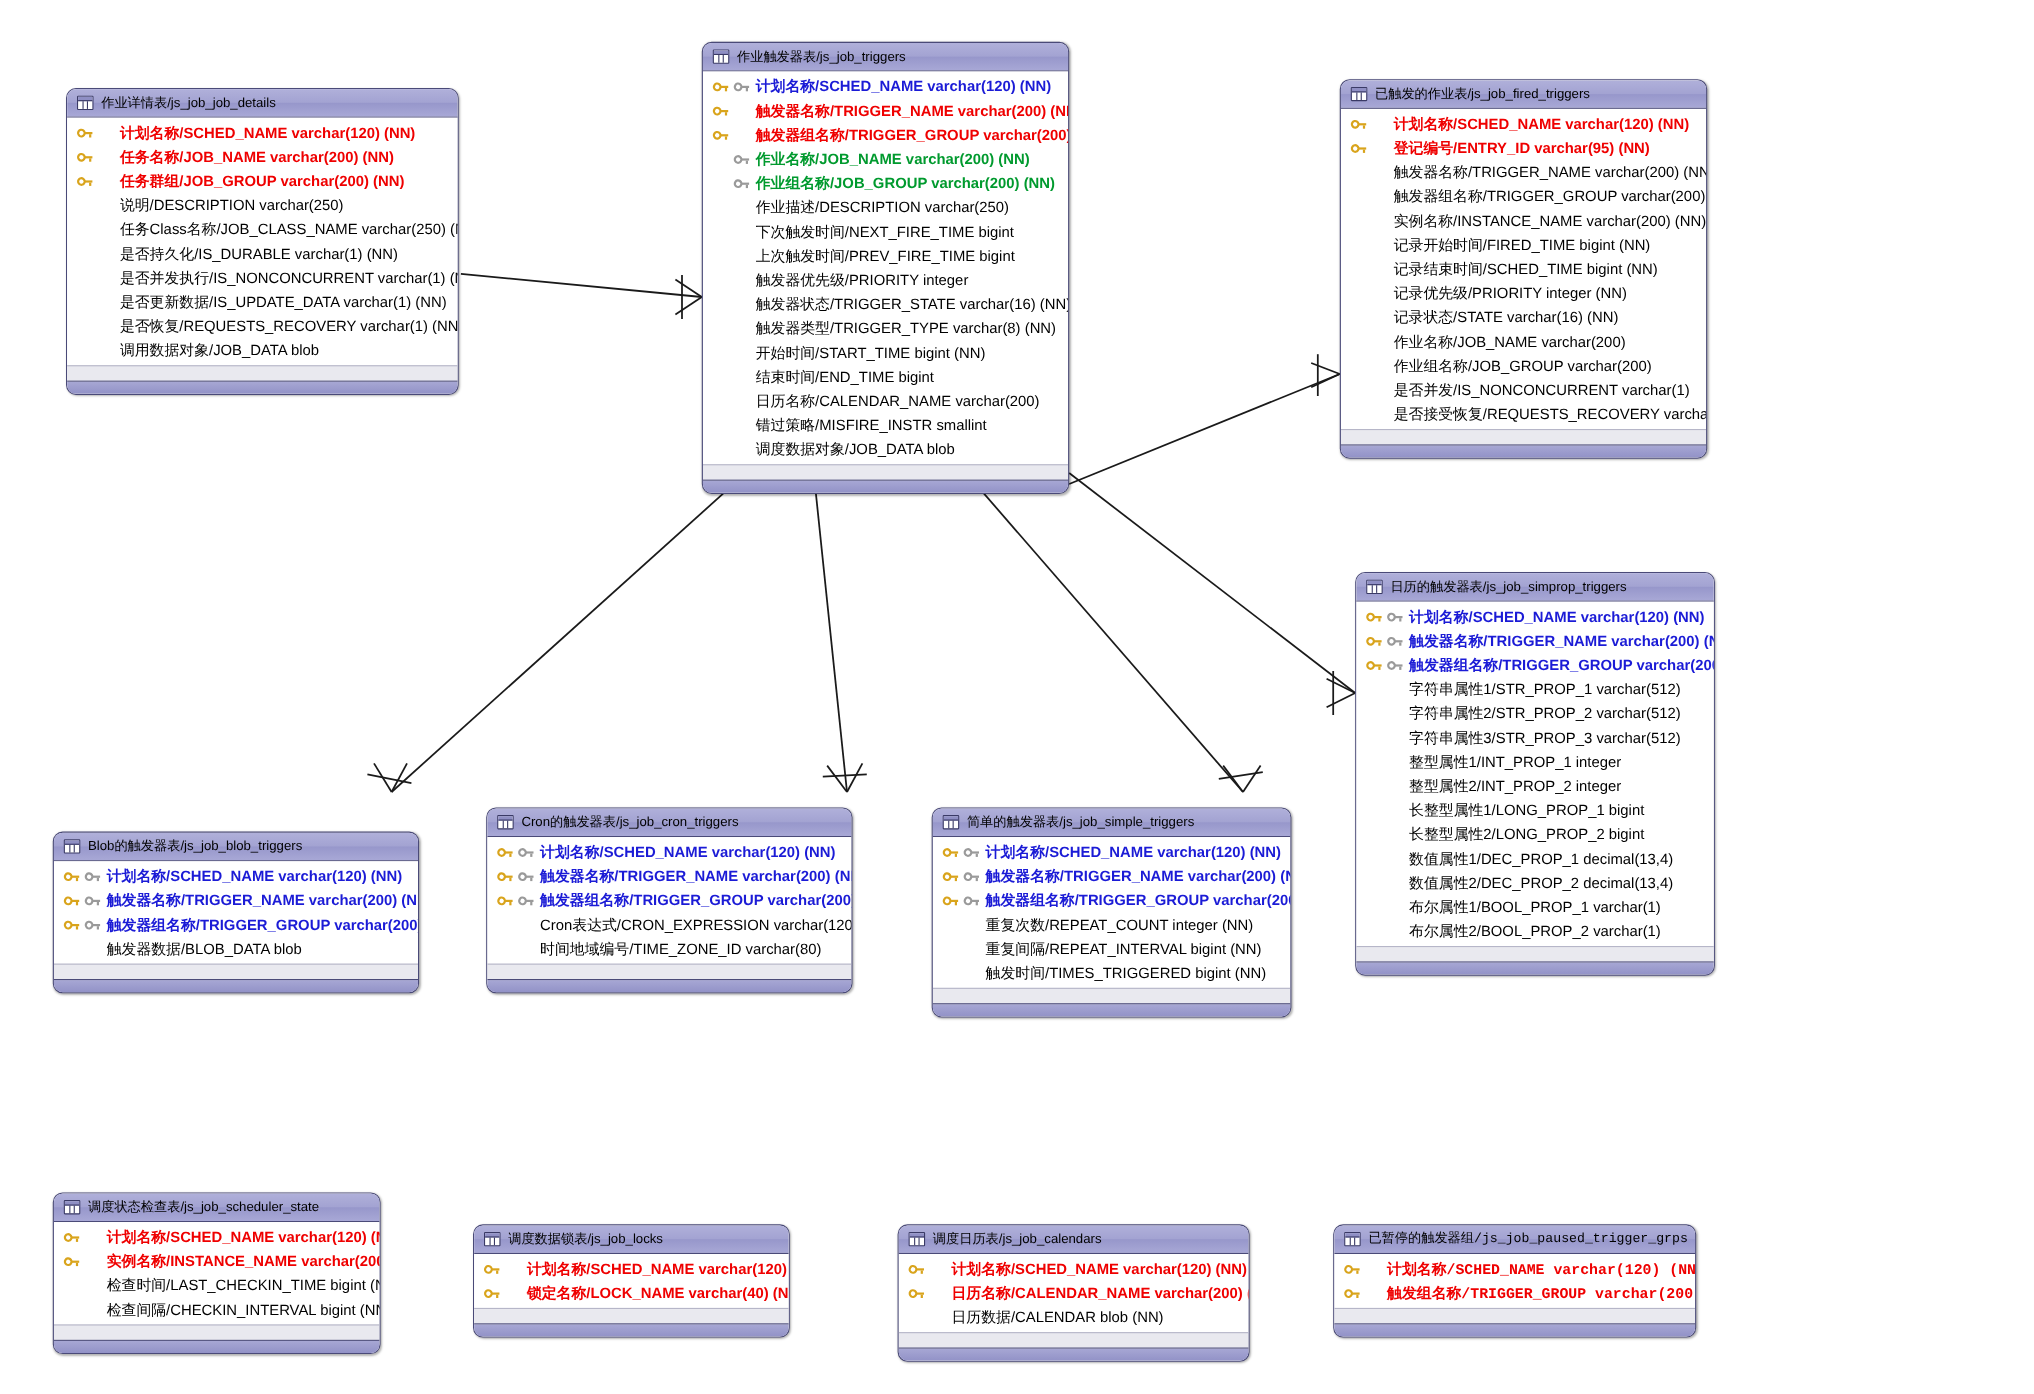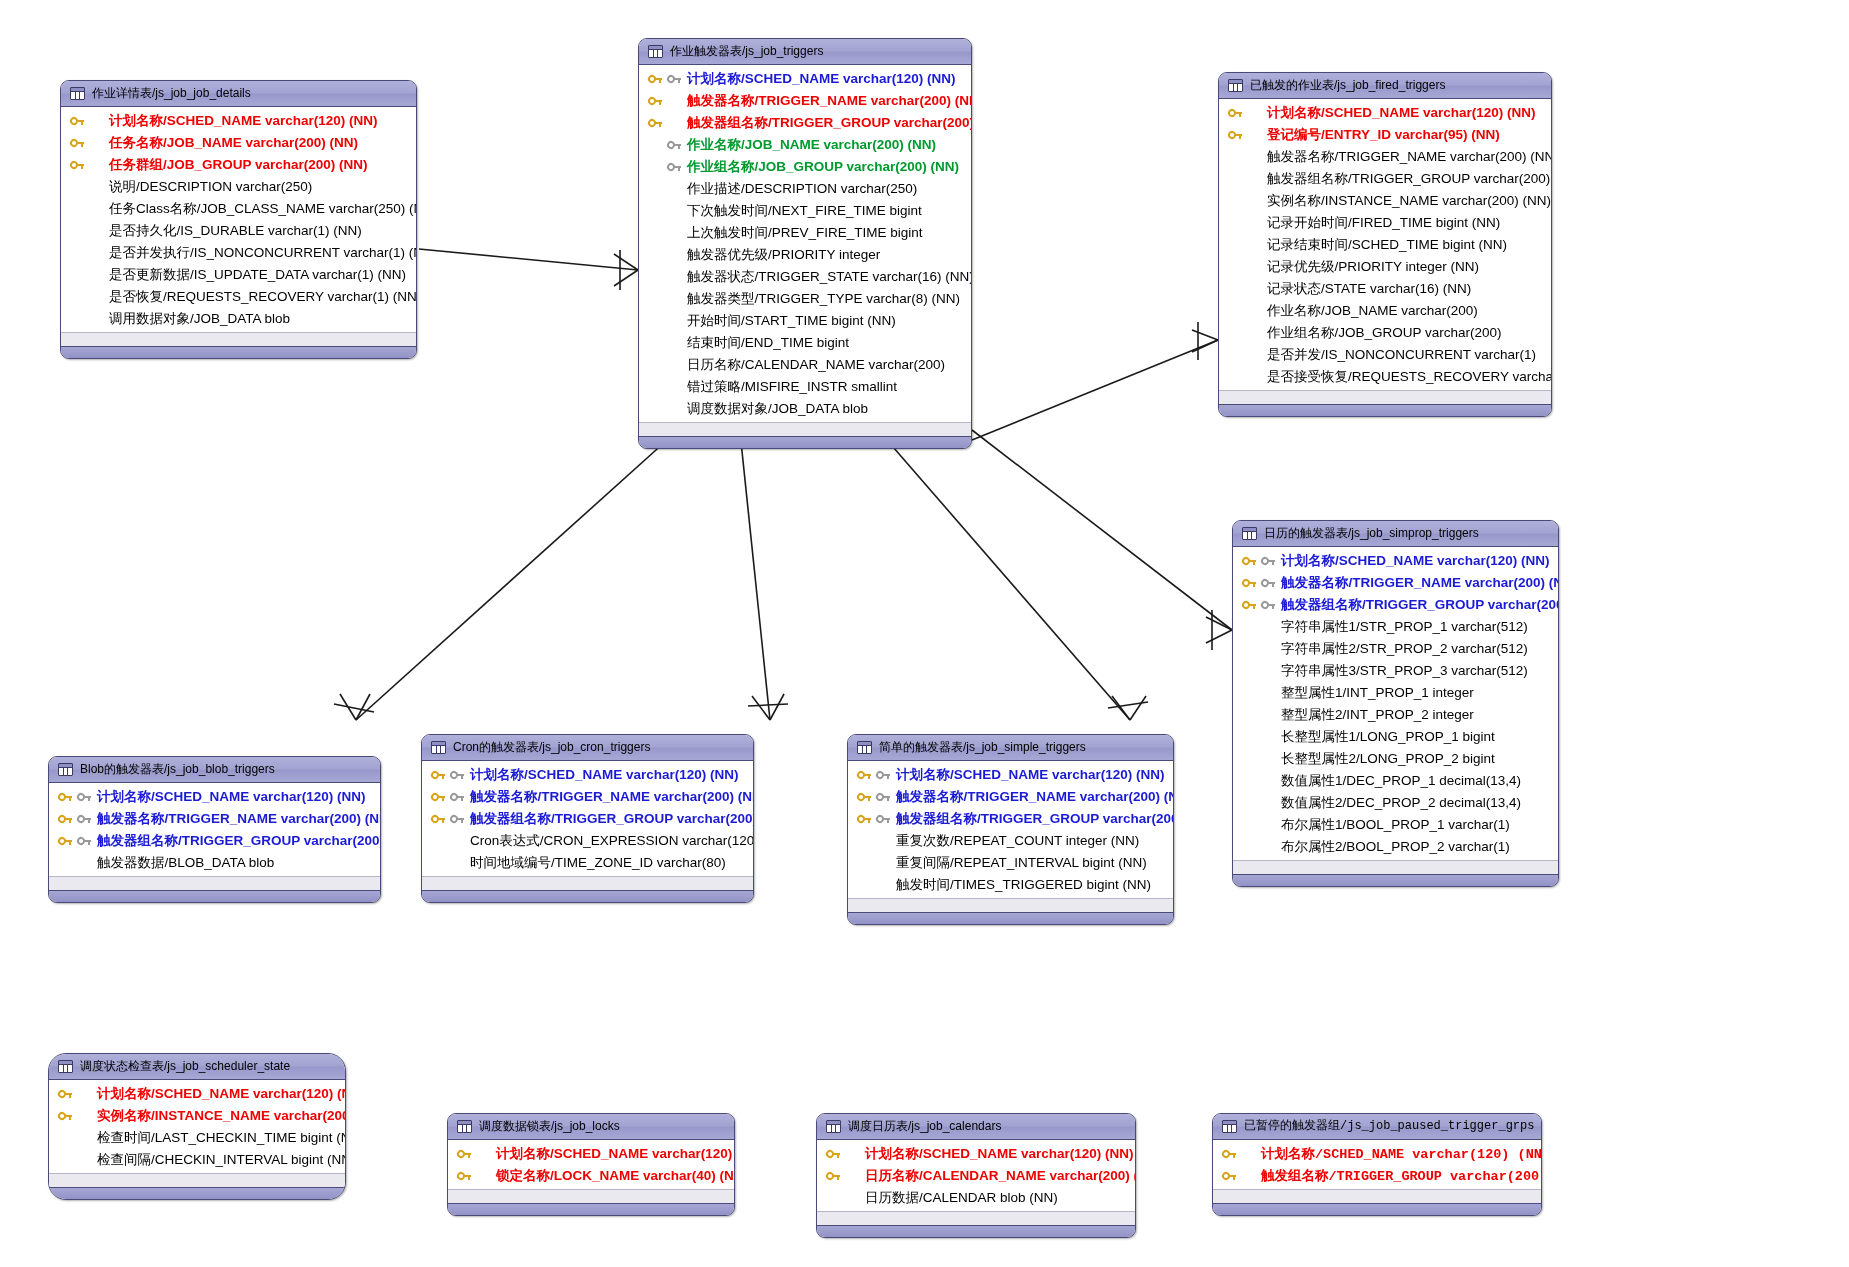--- a/index.html
+++ b/index.html
@@ -484,21 +484,21 @@
           </div>
           <div class="col-row">
             <span class="keyslot"></span>
             <span class="keyslot"></span>
             <span class="col-label c-plain">触发器数据/BLOB_DATA blob</span>
           </div>
         </div>
         <div class="tbl-foot"></div>
         <div class="tbl-base"></div>
       </div>
-      <div class="table-box" style="left: 421px; top: 734px; width: 333px;">
+      <div class="table-box" style="left: 442px; top: 734px; width: 333px;">
         <div class="tbl-title">
           <span class="grid-icon"></span>
           <span>Cron的触发器表/js_job_cron_triggers</span>
         </div>
         <div class="tbl-body">
           <div class="col-row">
             <span class="keyslot">
               <span class="key">
                 <span class="bow"></span>
                 <span class="shaft"></span>
@@ -747,21 +747,21 @@
           </div>
           <div class="col-row">
             <span class="keyslot"></span>
             <span class="keyslot"></span>
             <span class="col-label c-plain">布尔属性2/BOOL_PROP_2 varchar(1)</span>
           </div>
         </div>
         <div class="tbl-foot"></div>
         <div class="tbl-base"></div>
       </div>
-      <div class="table-box" style="left: 48px; top: 1053px; width: 298px; border-radius: 18px;">
+      <div class="table-box" style="left: 48px; top: 1084px; width: 298px;">
         <div class="tbl-title">
           <span class="grid-icon"></span>
           <span>调度状态检查表/js_job_scheduler_state</span>
         </div>
         <div class="tbl-body">
           <div class="col-row">
             <span class="keyslot">
               <span class="key">
                 <span class="bow"></span>
                 <span class="shaft"></span>
@@ -789,21 +789,21 @@
           </div>
           <div class="col-row">
             <span class="keyslot"></span>
             <span class="keyslot"></span>
             <span class="col-label c-plain">检查间隔/CHECKIN_INTERVAL bigint (NN)</span>
           </div>
         </div>
         <div class="tbl-foot"></div>
         <div class="tbl-base"></div>
       </div>
-      <div class="table-box" style="left: 447px; top: 1113px; width: 288px;">
+      <div class="table-box" style="left: 430px; top: 1113px; width: 288px;">
         <div class="tbl-title">
           <span class="grid-icon"></span>
           <span>调度数据锁表/js_job_locks</span>
         </div>
         <div class="tbl-body">
           <div class="col-row">
             <span class="keyslot">
               <span class="key">
                 <span class="bow"></span>
                 <span class="shaft"></span>

